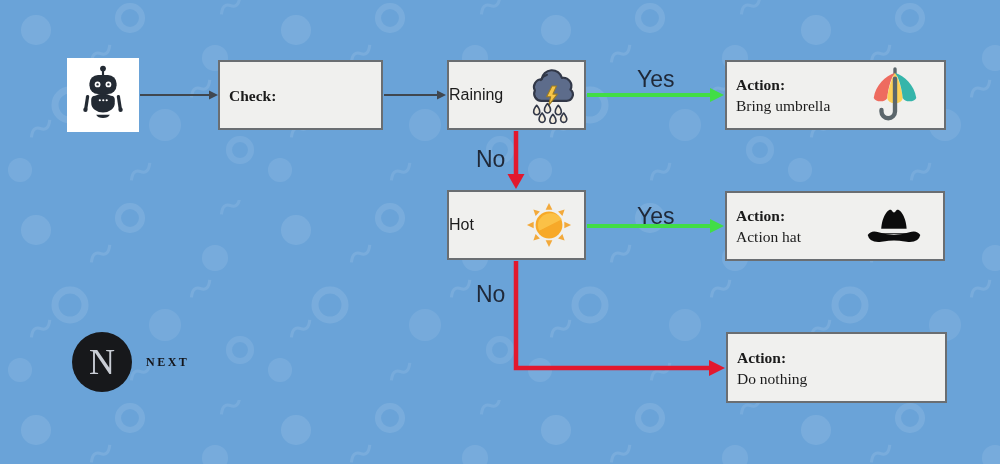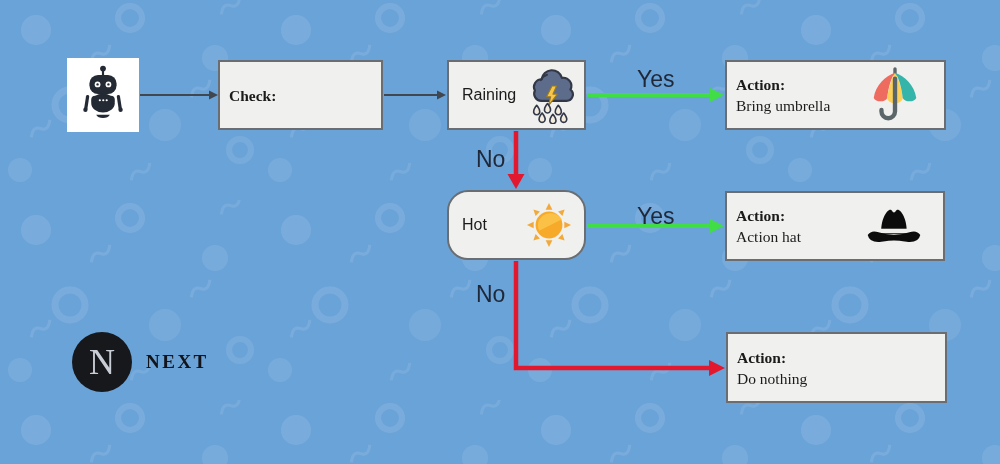--- a/index.html
+++ b/index.html
@@ -15,29 +15,29 @@
   body{font-family:"Liberation Sans",sans-serif;background:#dfe7ef;}
   .canvas{position:relative;width:1000px;height:464px;background:var(--bg);overflow:hidden;}
   .bg-pattern{position:absolute;inset:0;width:100%;height:100%;}
   .connectors{position:absolute;inset:0;width:100%;height:100%;pointer-events:none;}
   .node{position:absolute;background:var(--box-fill);border:2px solid var(--box-border);
         display:flex;align-items:center;color:var(--ink);}
   .node .text-col{display:flex;flex-direction:column;justify-content:center;padding-left:9px;
         font-size:15.5px;line-height:21px;font-family:Liberation Serif, serif;}
   .node .title{font-weight:bold;}
   .node-start{background:var(--node-white);border:none;justify-content:center;}
-  .node-label{font-size:16px;padding-left:13px;}
+  .node-label{font-size:16px;}
   .icon-slot{margin-left:auto;display:flex;align-items:center;}
   .edge-label{position:absolute;font-size:23px;color:var(--edge-ink);}
   .logo{position:absolute;display:flex;align-items:center;}
   .logo-circle{width:60px;height:60px;border-radius:50%;background:var(--logo-bg);
         display:flex;align-items:center;justify-content:center;
         font-family:"Liberation Serif",serif;font-size:36px;color:var(--logo-monogram);}
   .logo-text{margin-left:14px;font-family:"Liberation Serif",serif;font-weight:bold;
-        font-size:19px;letter-spacing:2.5px;line-height:22px;color:var(--logo-ink);}
+        font-size:12px;letter-spacing:2.5px;line-height:22px;color:var(--logo-ink);}
 </style>
 </head>
 <body>
 
 <div class="canvas">
 
   <svg class="bg-pattern" aria-hidden="true">
     <defs>
       <pattern id="bgpat" width="260" height="200" patternUnits="userSpaceOnUse">
         <circle cx="36" cy="30" r="15" fill="#ffffff" fill-opacity="0.10"></circle>
@@ -132,21 +132,21 @@
           <path d="M25 41.5 c2.2 2.8 3.2 4.3 3.2 5.9 a3.4 3.4 0 1 1 -6.4 0 c0 -1.6 1 -3.1 3.2 -5.9 z"></path>
           <path d="M37 43.5 c2.2 2.8 3.2 4.3 3.2 5.9 a3.4 3.4 0 1 1 -6.4 0 c0 -1.6 1 -3.1 3.2 -5.9 z"></path>
           <path d="M19 52 c2.2 2.8 3.2 4.3 3.2 5.9 a3.4 3.4 0 1 1 -6.4 0 c0 -1.6 1 -3.1 3.2 -5.9 z"></path>
           <path d="M31 53.5 c2.2 2.8 3.2 4.3 3.2 5.9 a3.4 3.4 0 1 1 -6.4 0 c0 -1.6 1 -3.1 3.2 -5.9 z"></path>
           <path d="M43 52 c2.2 2.8 3.2 4.3 3.2 5.9 a3.4 3.4 0 1 1 -6.4 0 c0 -1.6 1 -3.1 3.2 -5.9 z"></path>
         </g>
       </svg>
     </span>
   </div>
 
-  <div class="node" style="left:447px;top:190px;width:139px;height:70px;padding-right:12px;border-radius:21px;">
+  <div class="node" style="left:447px;top:190px;width:139px;height:70px;padding-right:12px;">
     <span class="node-label">Hot</span>
     <span class="icon-slot">
       <svg width="46" height="46" viewBox="0 0 48 48">
         <g style="fill:var(--sun-ray)">
           <polygon points="24,1 27.5,8 20.5,8"></polygon>
           <polygon points="24,47 27.5,40 20.5,40"></polygon>
           <polygon points="1,24 8,20.5 8,27.5"></polygon>
           <polygon points="47,24 40,20.5 40,27.5"></polygon>
           <polygon points="7.7,7.7 14.5,10 10,14.5"></polygon>
           <polygon points="40.3,7.7 38,14.5 33.5,10"></polygon>

